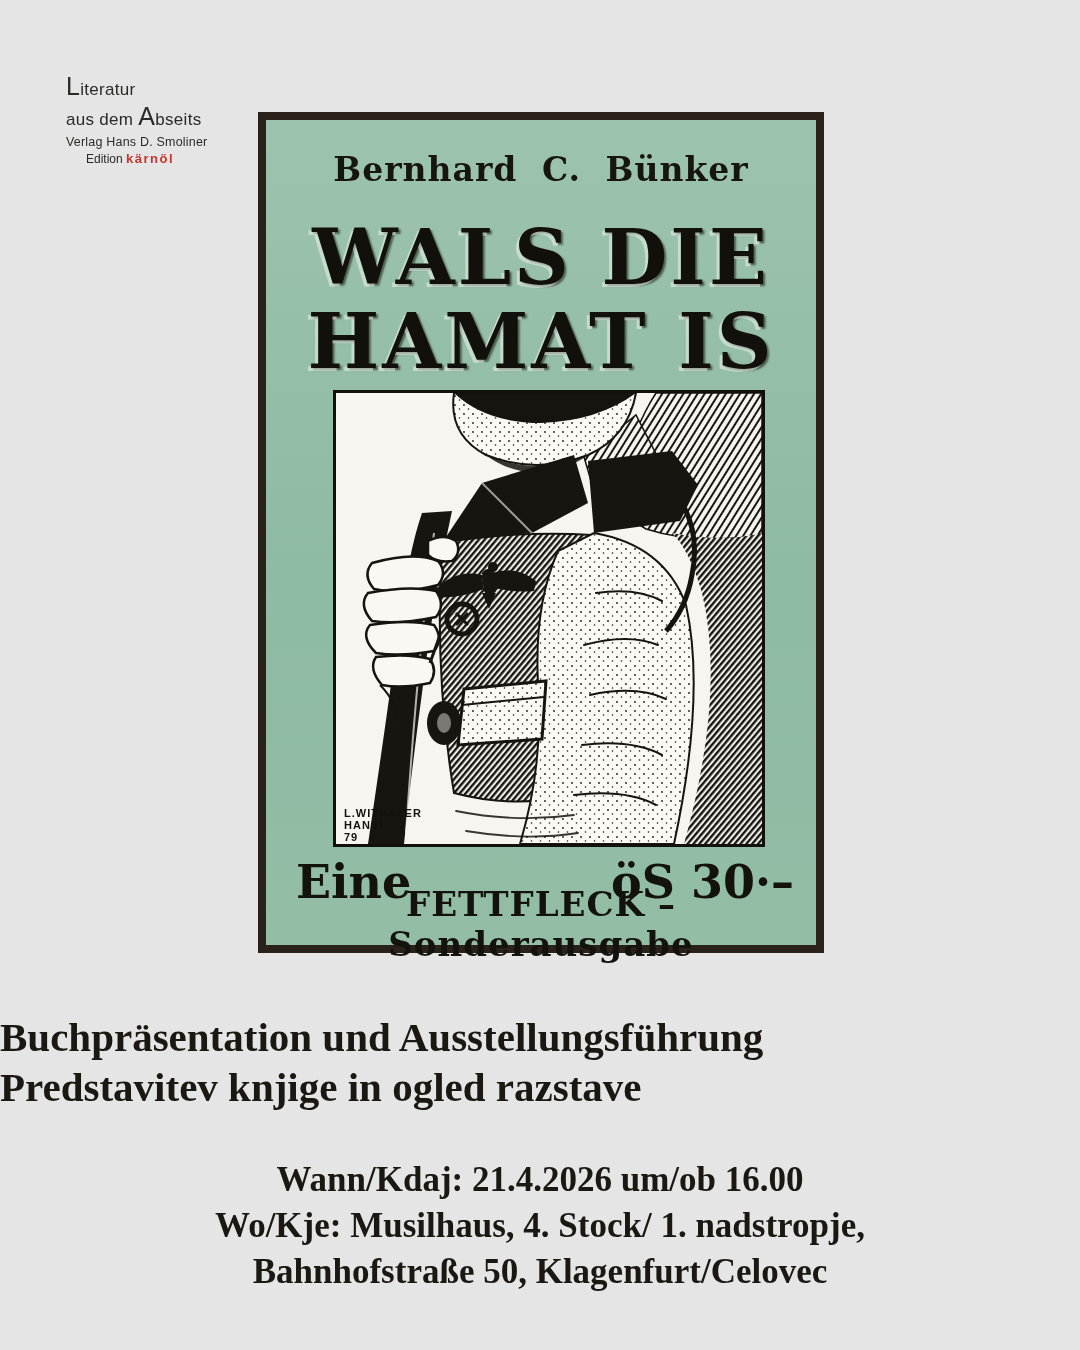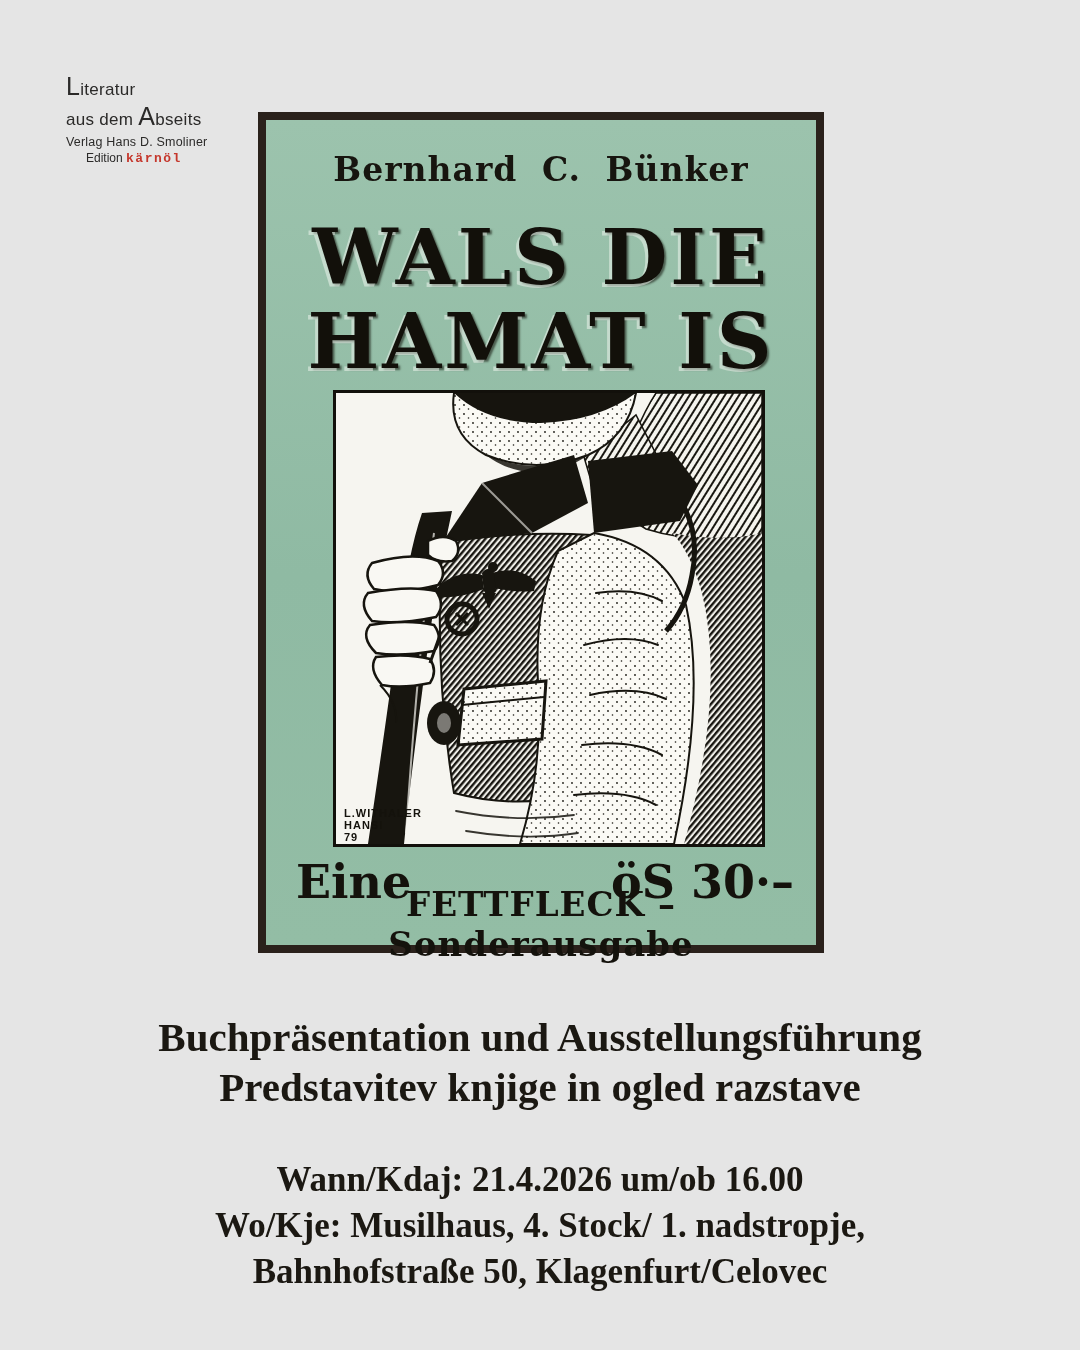--- a/index.html
+++ b/index.html
@@ -13,21 +13,21 @@
     position:relative;width:1080px;height:1350px;background:#e5e5e5;
     font-family:"Liberation Serif",serif;overflow:hidden;
   }
 
   
   .logo{position:absolute;left:66px;top:72px;color:#2b2a29;font-family:"Liberation Sans",sans-serif;line-height:1.18;}
   .logo .l-line{font-size:17px;letter-spacing:0.3px;}
   .logo .initial{font-size:25px;}
   .logo .l3{font-size:12.5px;margin-top:4px;letter-spacing:0.2px;}
   .logo .l4{font-size:12px;margin-left:20px;margin-top:1px;}
-  .logo .brand{font-family:Liberation Mono, monospace;font-weight:bold;color:var(--brand-red);letter-spacing:1.5px;font-size:13px;}
+  .logo .brand{font-family:Liberation Sans, sans-serif;font-weight:bold;color:var(--brand-red);letter-spacing:1.5px;font-size:13px;}
 
   
   .cover{
     position:absolute;left:258px;top:112px;width:566px;height:841px;box-sizing:border-box;
     border:8px solid var(--cover-border);
     background:linear-gradient(180deg,#9cc3ad 0%,#8fbaa3 55%,#93bda5 100%);
   }
   .author{
     margin-top:30px;text-align:center;
     font-family:"DejaVu Serif",serif;font-weight:bold;font-size:33px;
@@ -52,21 +52,21 @@
     font-family:"DejaVu Serif",serif;font-weight:bold;font-size:46px;color:#14120c;
   }
   .edition-line{
     position:absolute;left:0;right:0;top:764px;text-align:center;
     font-family:"DejaVu Serif",serif;font-weight:bold;font-size:34px;
     letter-spacing:1px;color:#14120c;
   }
 
   
   .event-heading{
-    position:absolute;top:1012px;left:0;width:1080px;text-align:center;
+    position:absolute;top:1012px;left:0;width:1080px;
     font-weight:bold;font-size:41px;line-height:50px;color:#1b1812;
     font-family:"Liberation Serif",serif;
   }
   .event-details{
     position:absolute;top:1157px;left:0;width:1080px;text-align:center;
     font-weight:bold;font-size:35px;line-height:46px;color:#1b1812;
     font-family:"Liberation Serif",serif;
   }
 </style>
 </head>

